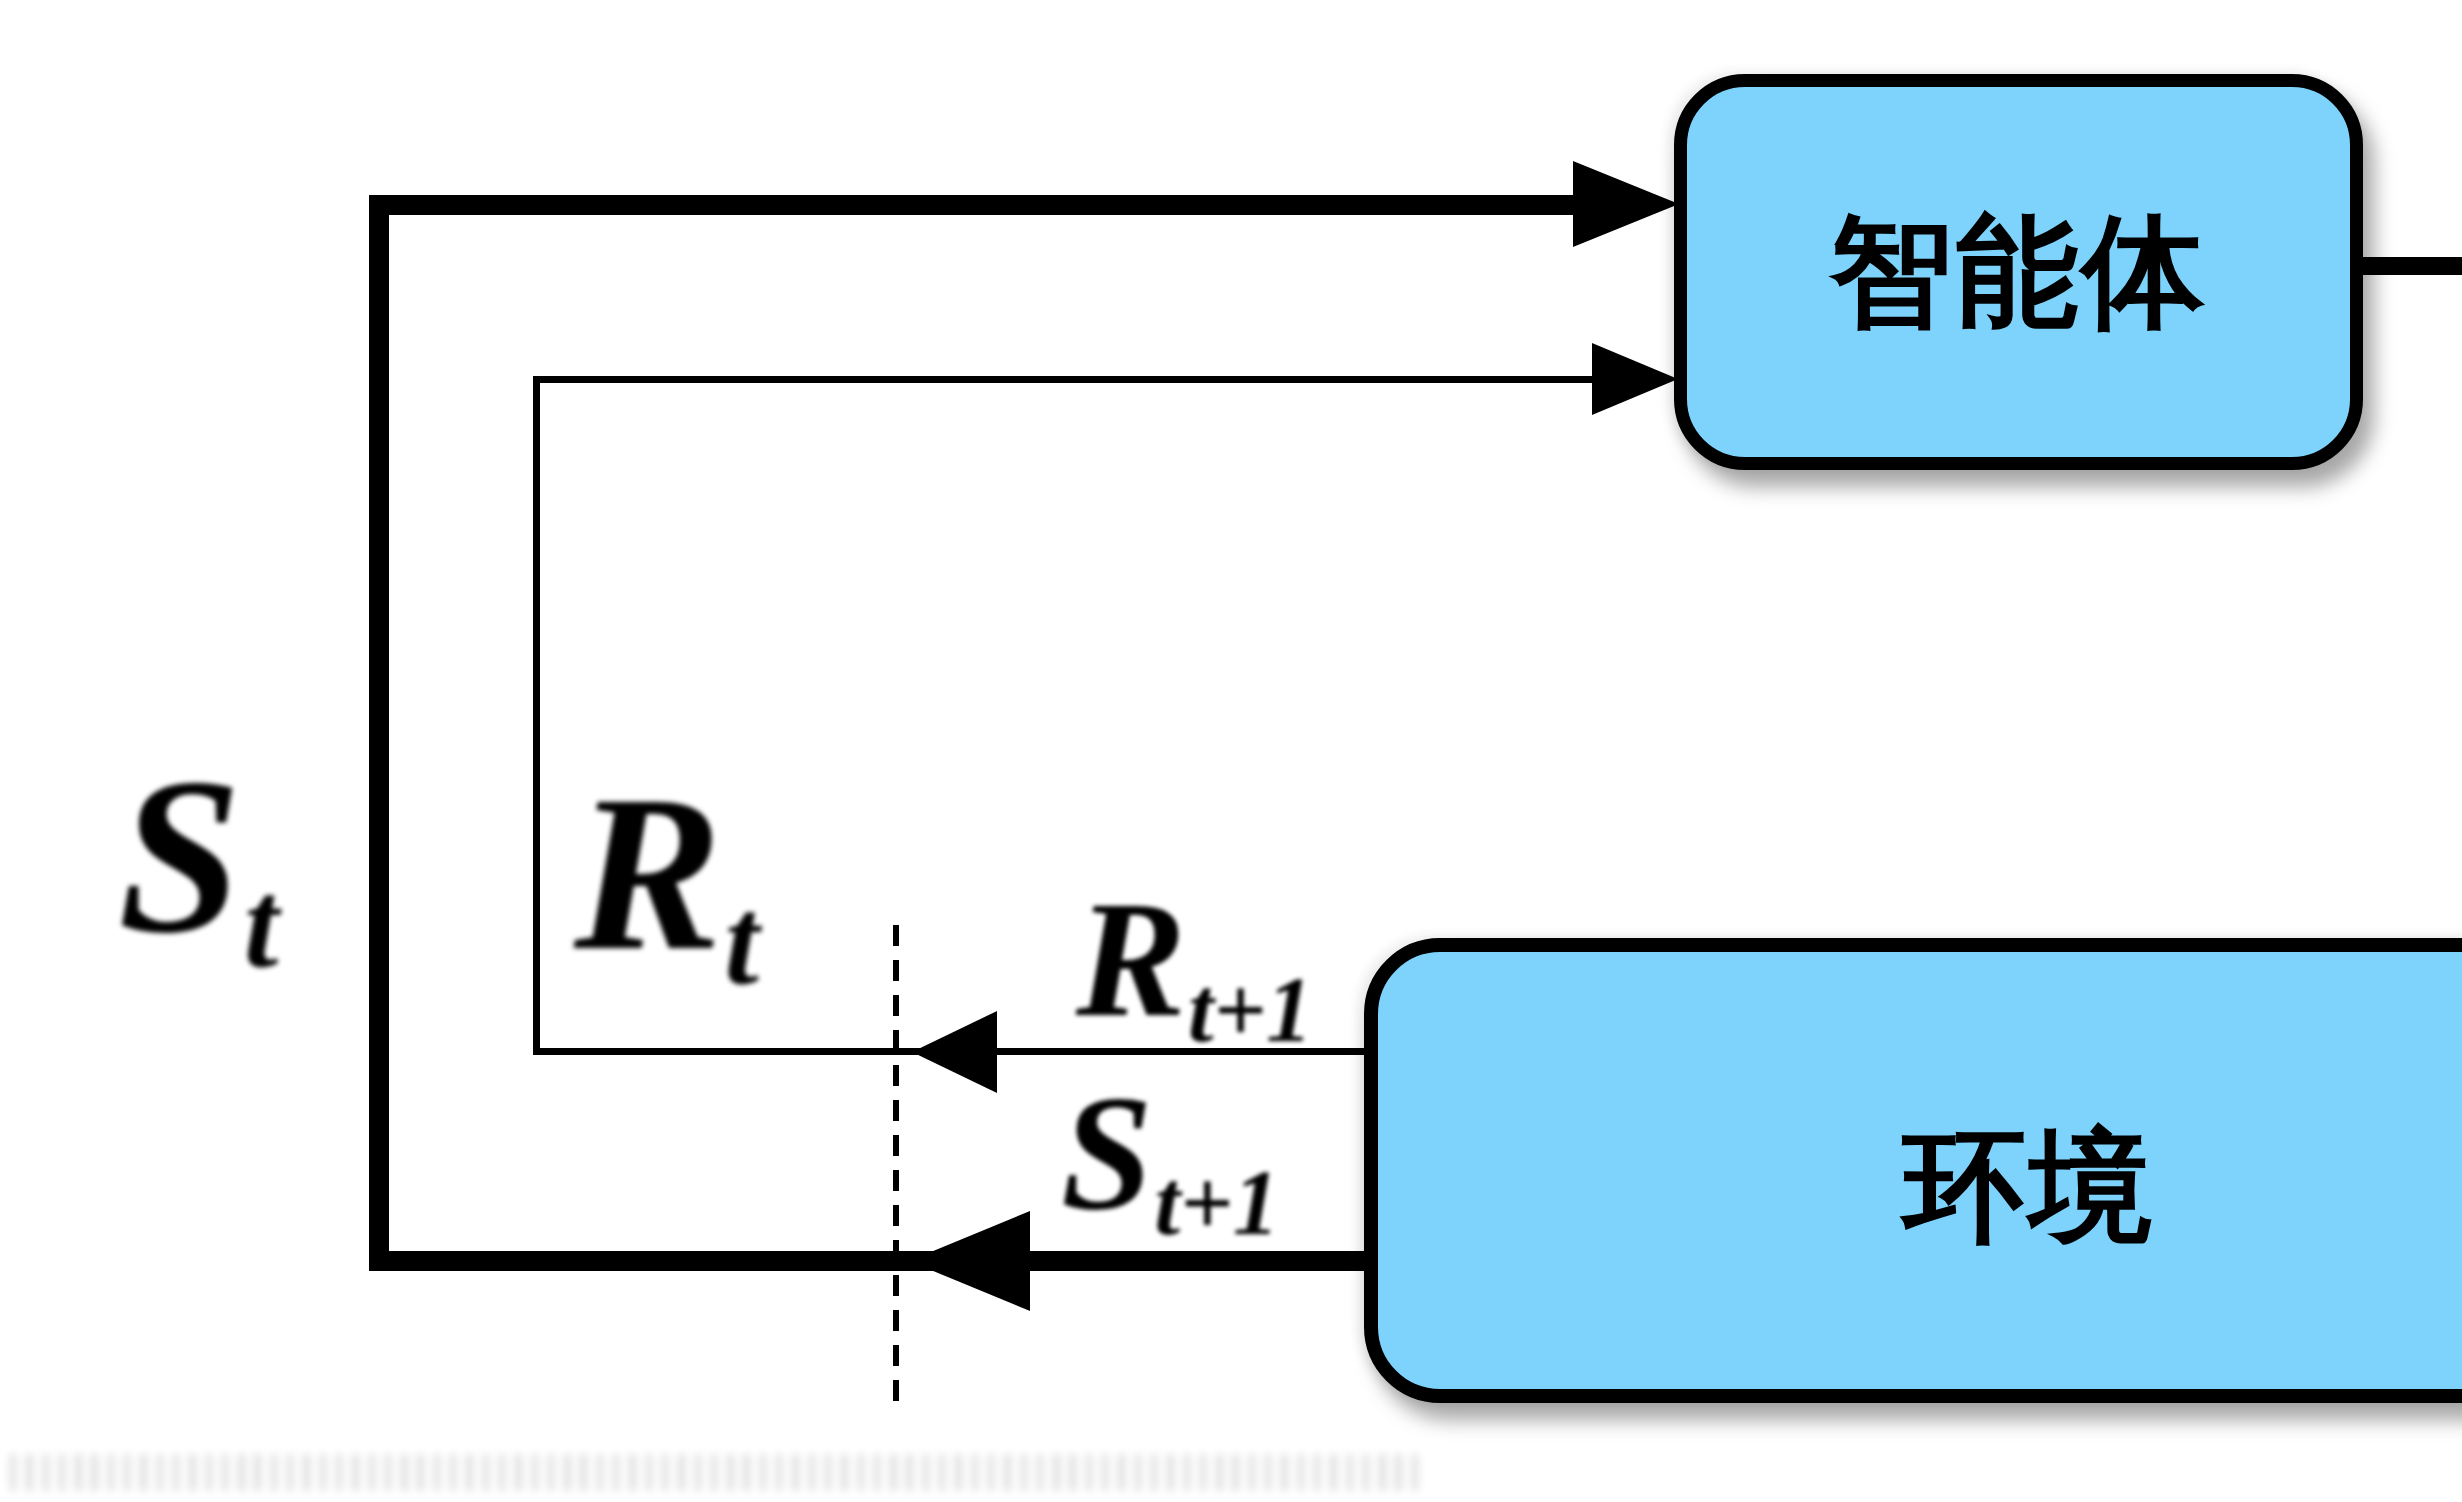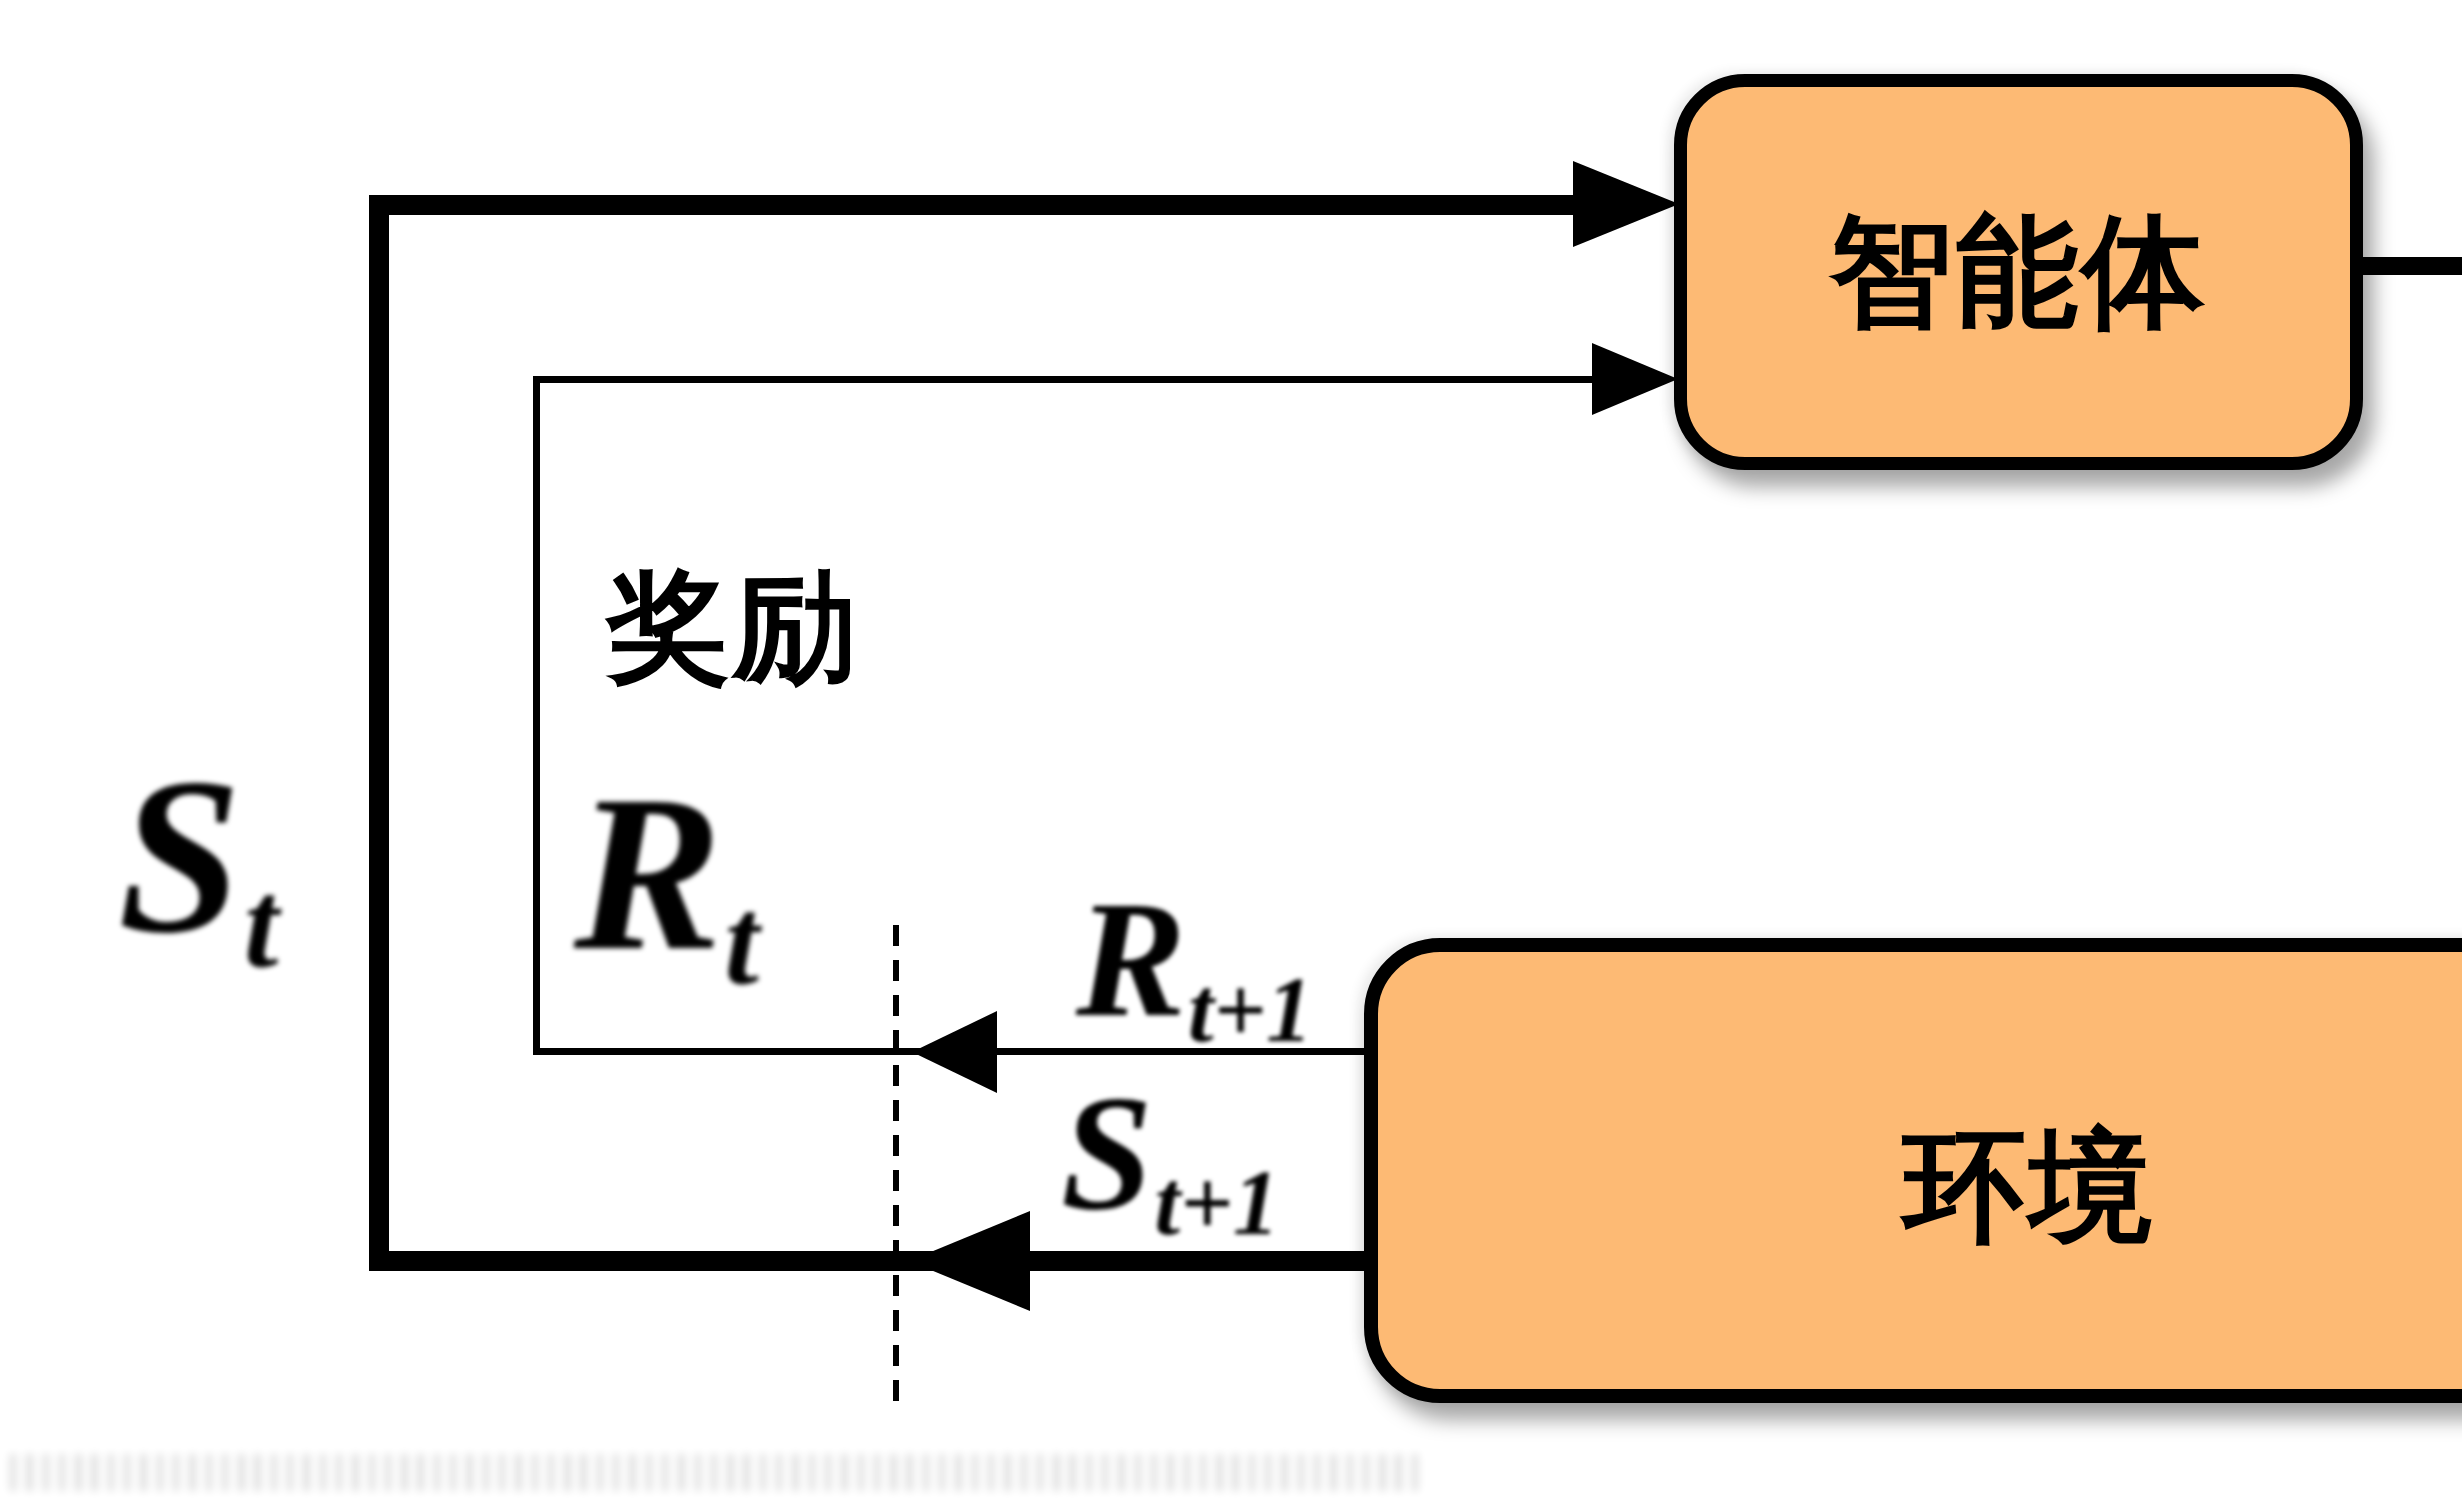--- a/index.html
+++ b/index.html
@@ -1,21 +1,21 @@
 <!DOCTYPE html>
 <html style="font-size:7.9px"><head>
 <meta charset="utf-8">
 <style>
   html, body { margin: 0; padding: 0; background: #ffffff; }
   body { width: 3940px; height: 1502px; position: relative; overflow: hidden;
          font-family: "Liberation Serif", serif; }
   .canvas { position: absolute; left: 0; top: 0; width: 3940px; height: 1502px; background: #ffffff; }
 
   
-  .node-box { position: absolute; background: #fdba74; border: 13.8px solid #000;
+  .node-box { position: absolute; background: #7dd3fc; border: 13.8px solid #000;
               display: flex; align-items: center; justify-content: center;
               box-sizing: border-box;
               box-shadow: 10.8px 16.7px 20.7px rgba(0,0,0,0.35), -6.9px -3px 10.8px rgba(0,0,0,0.07); }
   .agent-box { left: 1674px; top: 74px; width: 689px; height: 396px; border-radius: 71px; }
   .env-box   { left: 1364px; top: 938px; width: 1330px; height: 465px; border-radius: 76px; border-width: 14.8px; }
 
   
   .line { position: absolute; background: #000; }
 
   
@@ -69,21 +69,20 @@
   </div>
 
   <div class="node-box env-box">
     <span class="cjk box-label" style="margin-top:34px;text-align:right;">环境</span>
   </div>
 
   <div class="math math-big" style="left:118px; top:745px;">
     <span>S</span><sub>t</sub>
   </div>
 
-  <div class="cjk" style="left:607px; top:566px;">奖励</div>
   <div class="math math-big" style="left:574px; top:762px;">
     <span>R</span><sub>t</sub>
   </div>
 
   <div class="math math-small" style="left:1076px; top:877px;">
     <span>R</span><sub>t+1</sub>
   </div>
   <div class="math math-small" style="left:1061px; top:1070px;">
     <span>S</span><sub>t+1</sub>
   </div>

